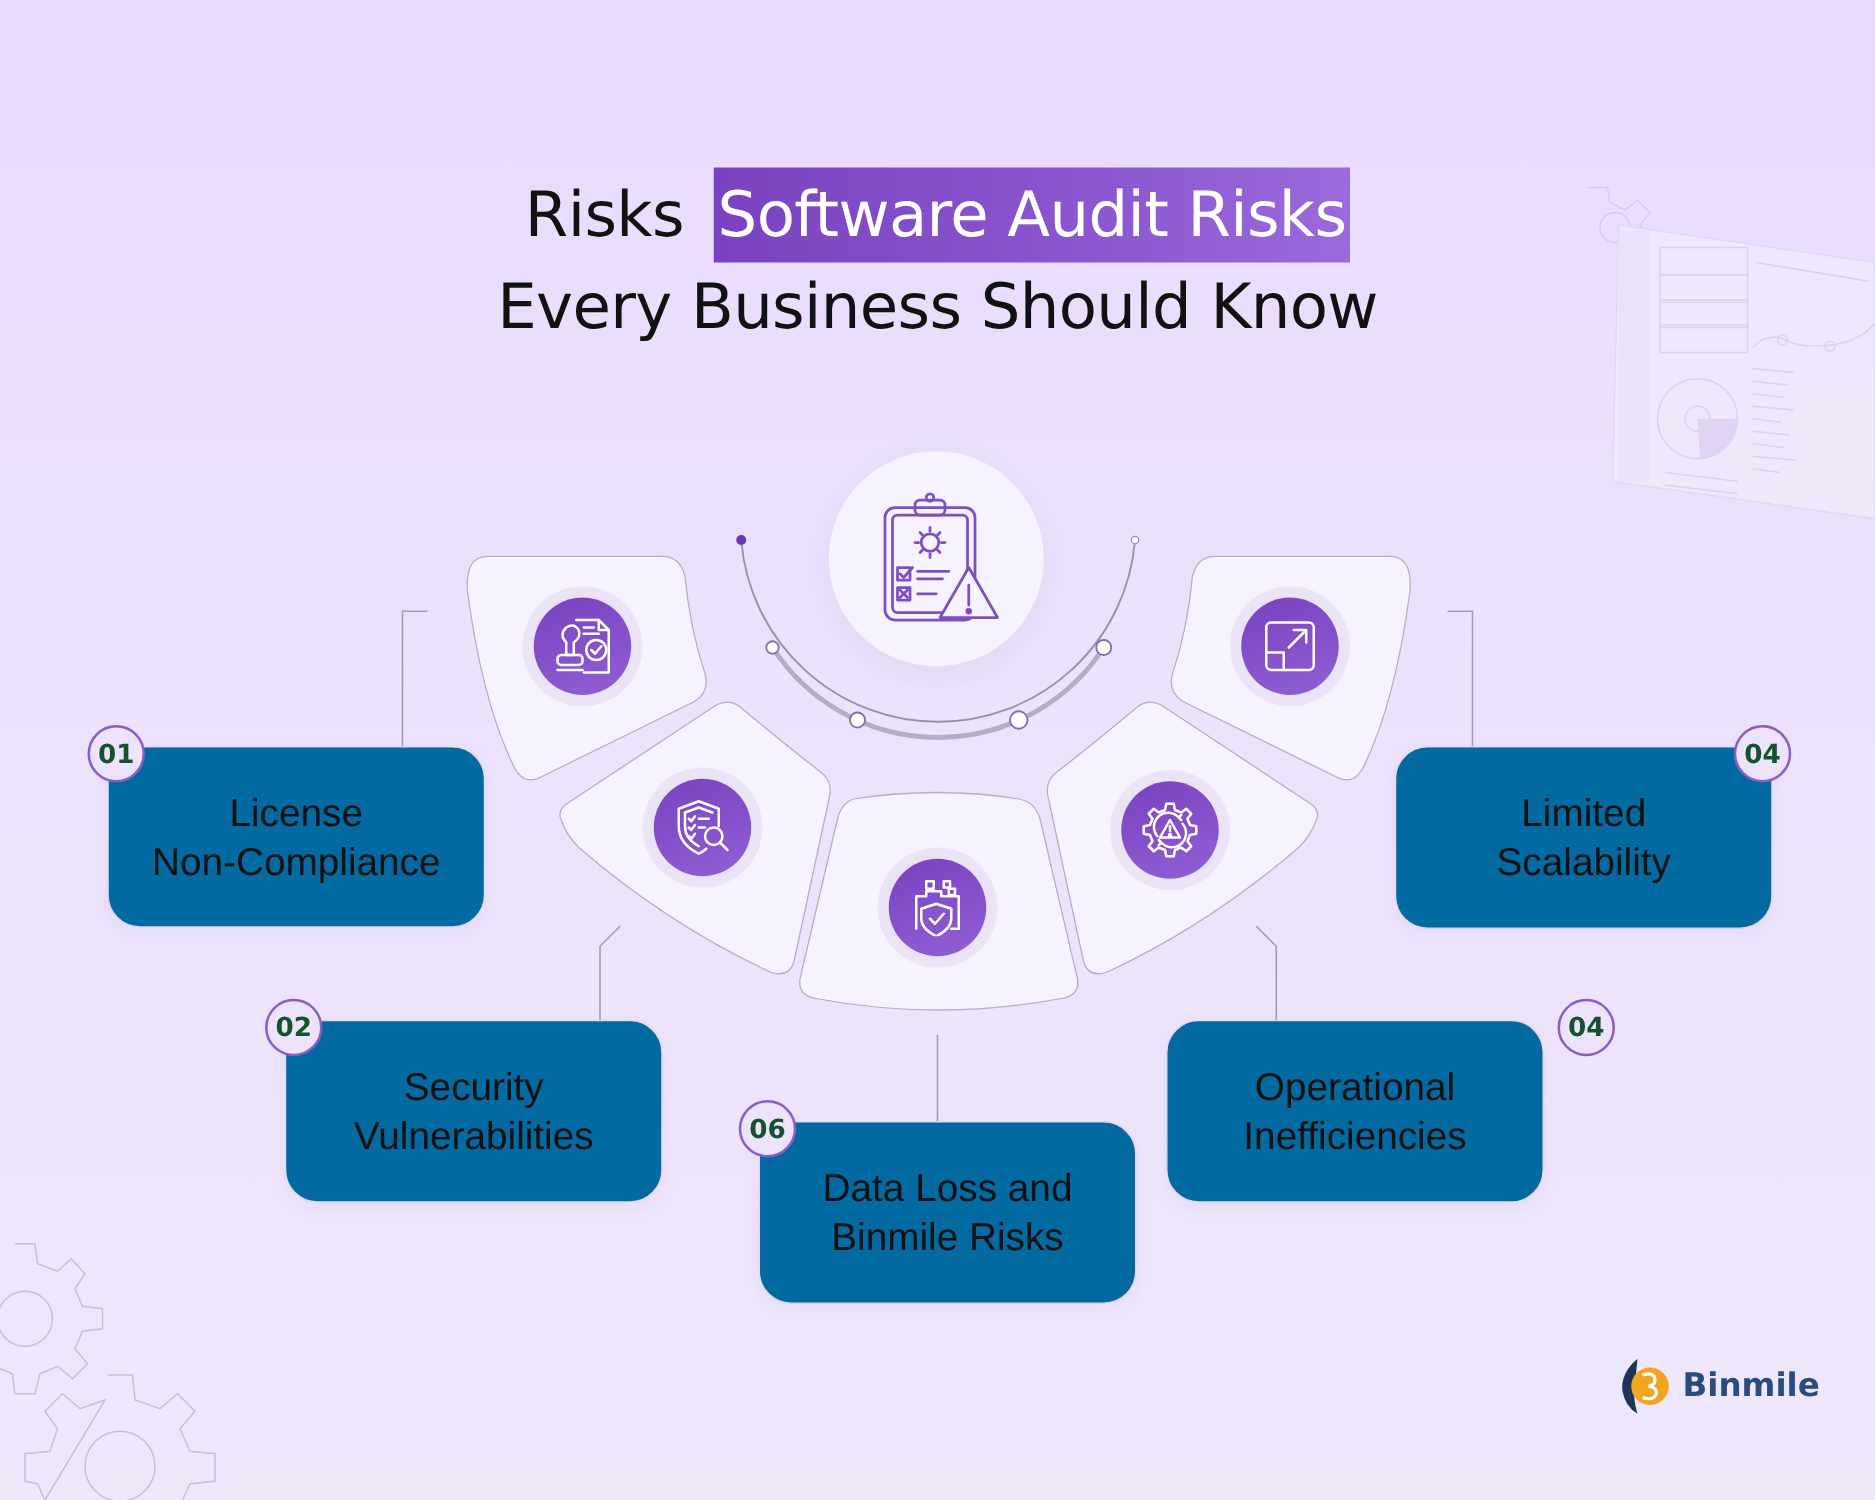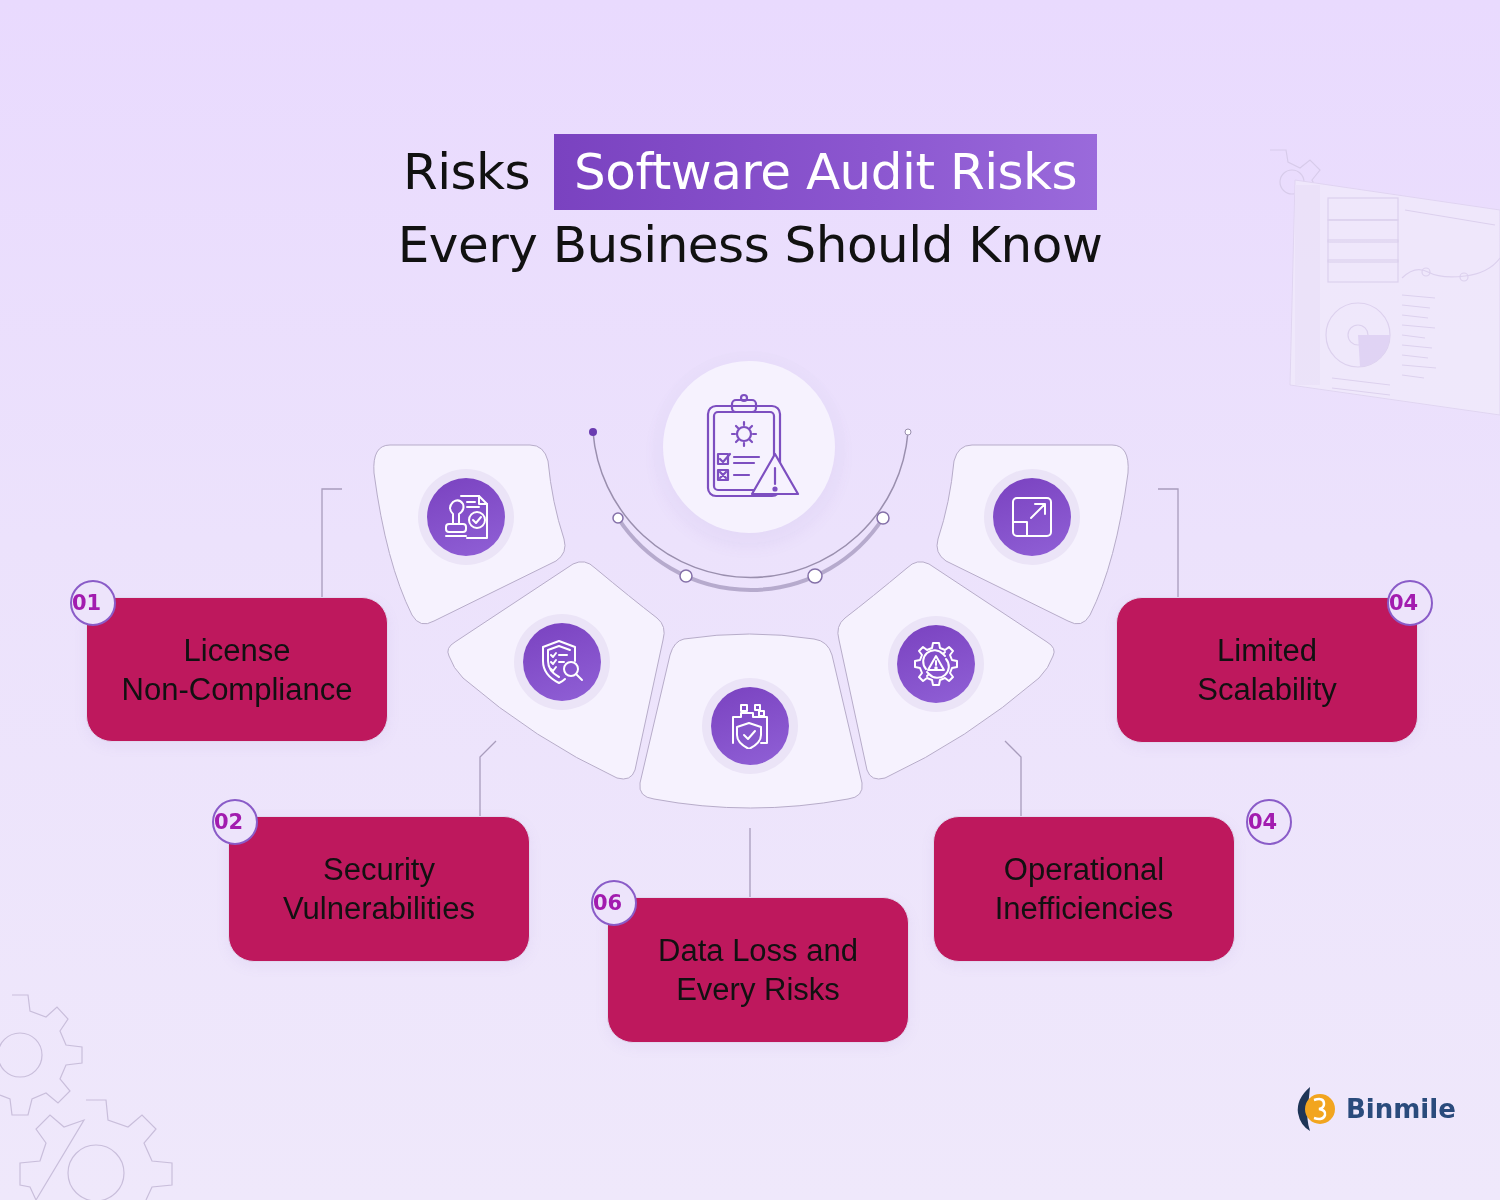--- a/index.html
+++ b/index.html
@@ -8,21 +8,21 @@
     background: linear-gradient(180deg, #e9dafe 0%, #ece2fc 45%, #efe8fb 100%);
     font-family: "DejaVu Sans", sans-serif;
   }
   .abs { position: absolute; }
 
   
   .title { position: absolute; left: 0; width: 1500px; text-align: center; color: #111; font-size: 50px; letter-spacing: -0.5px; }
   .title-line1 { top: 134px; height: 76px; line-height: 76px; }
   .title-line2 { top: 207px; height: 76px; line-height: 76px; }
   .title .hl {
-    display: inline-block; padding: 0 20px; margin-left: 24px;
+    display: inline-block; padding: 0 3px; margin-left: 24px;
     color: #fff;
     background: linear-gradient(90deg, #7a42c0 0%, #8c57d0 60%, #9a6adb 100%);
   }
 
   
   .deco svg { display: block; }
 
   
   .hub {
     position: absolute; left: 663px; top: 361px; width: 172px; height: 172px; border-radius: 50%;
@@ -36,30 +36,30 @@
   .tile svg.shape { position: absolute; left: 0; top: 0; overflow: visible; }
   .icon-circle {
     position: absolute; width: 78px; height: 78px; border-radius: 50%;
     background: linear-gradient(160deg, #7a42c0 0%, #9060d6 100%);
     box-shadow: 0 0 0 9px #ebe4f7;
     display: flex; align-items: center; justify-content: center;
   }
 
   
   .card {
-    position: absolute; background: #be185d; border: 1px solid #e1d8ef; border-radius: 26px;
+    position: absolute; background: #0369a1; border: 1px solid #e1d8ef; border-radius: 26px;
     display: flex; align-items: center; justify-content: center; text-align: center;
     color: #111; font-family: "Liberation Sans", sans-serif; font-size: 31px; line-height: 39px;
     box-shadow: 0 4px 14px rgba(140,110,190,0.08);
   }
   .card .txt { white-space: pre-line; }
   .num {
     position: absolute; width: 42px; height: 42px; border-radius: 50%;
-    border: 2px solid #8a5cc8; background: #ede4fb; color: #a21caf;
-    font-size: 21px; font-weight: bold; line-height: 42px; text-align: left;
+    border: 2px solid #8a5cc8; background: #ede4fb; color: #14532d;
+    font-size: 21px; font-weight: bold; line-height: 42px; text-align: center;
     box-sizing: content-box;
   }
 
   .logo { position: absolute; left: 1294px; top: 1085px; display: flex; align-items: center; }
   .logo-text { font-family: "DejaVu Sans", sans-serif; font-weight: bold; font-size: 26px; color: #2a4b7c; margin-left: 10px; }
 </style>
 </head>
 <body>
 
 <div class="abs deco" style="left:0;top:975px;">
@@ -246,21 +246,21 @@
 <div class="num" style="left:70px;top:580px;">01</div>
 
 <div class="card" style="left:228px;top:816px;width:300px;height:144px;">
   <span class="txt">Security
 Vulnerabilities</span>
 </div>
 <div class="num" style="left:212px;top:799px;">02</div>
 
 <div class="card" style="left:607px;top:897px;width:300px;height:144px;">
   <span class="txt">Data Loss and
-Every Risks</span>
+Binmile Risks</span>
 </div>
 <div class="num" style="left:591px;top:880px;">06</div>
 
 <div class="card" style="left:933px;top:816px;width:300px;height:144px;">
   <span class="txt">Operational
 Inefficiencies</span>
 </div>
 <div class="num" style="left:1246px;top:799px;">04</div>
 
 <div class="card" style="left:1116px;top:597px;width:300px;height:144px;">

